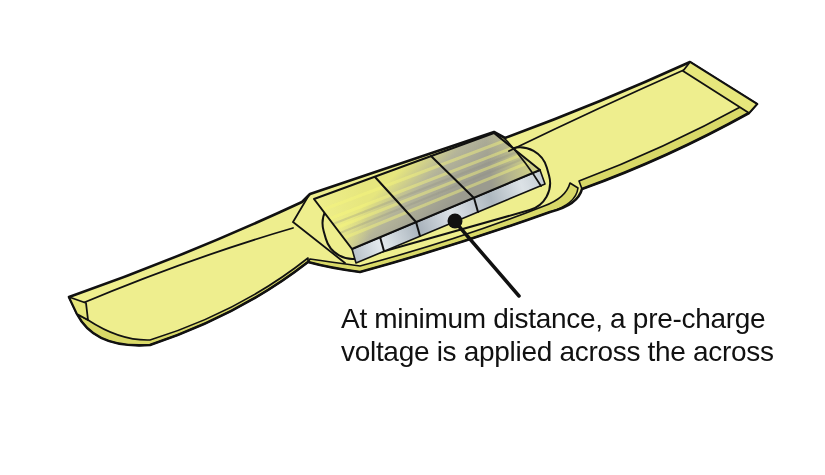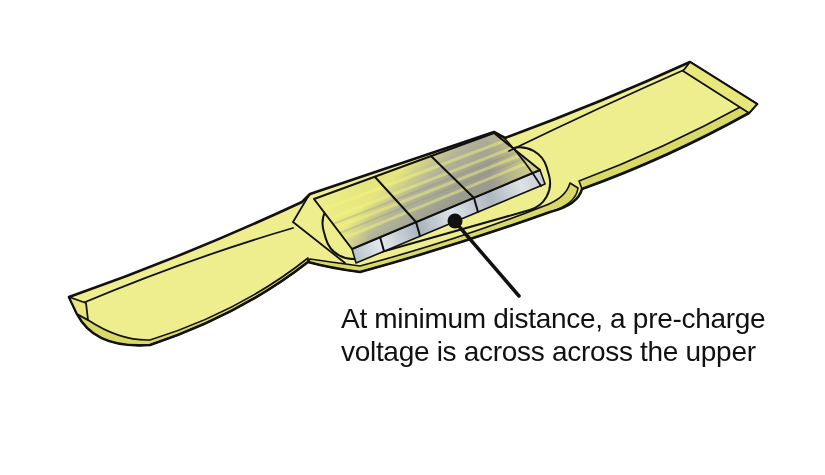--- a/index.html
+++ b/index.html
@@ -111,16 +111,16 @@
 
     <path class="cap" d="M 69,297 L 86,303 L 88,320 L 77,314 Z"></path>
     <path class="cap" d="M 690,62 L 757,104 L 749,113 L 683,71 Z"></path>
 
     <line class="callout-line" x1="457" y1="224" x2="519" y2="296"></line>
     <circle class="callout-dot" cx="455" cy="221" r="7.5"></circle>
   </svg>
 
   <div class="caption">
     <div>At minimum distance, a pre-charge</div>
-    <div>voltage is across across the upper</div>
+    <div>voltage is applied across the across</div>
   </div>
 
 </div>
 
 </body></html>

